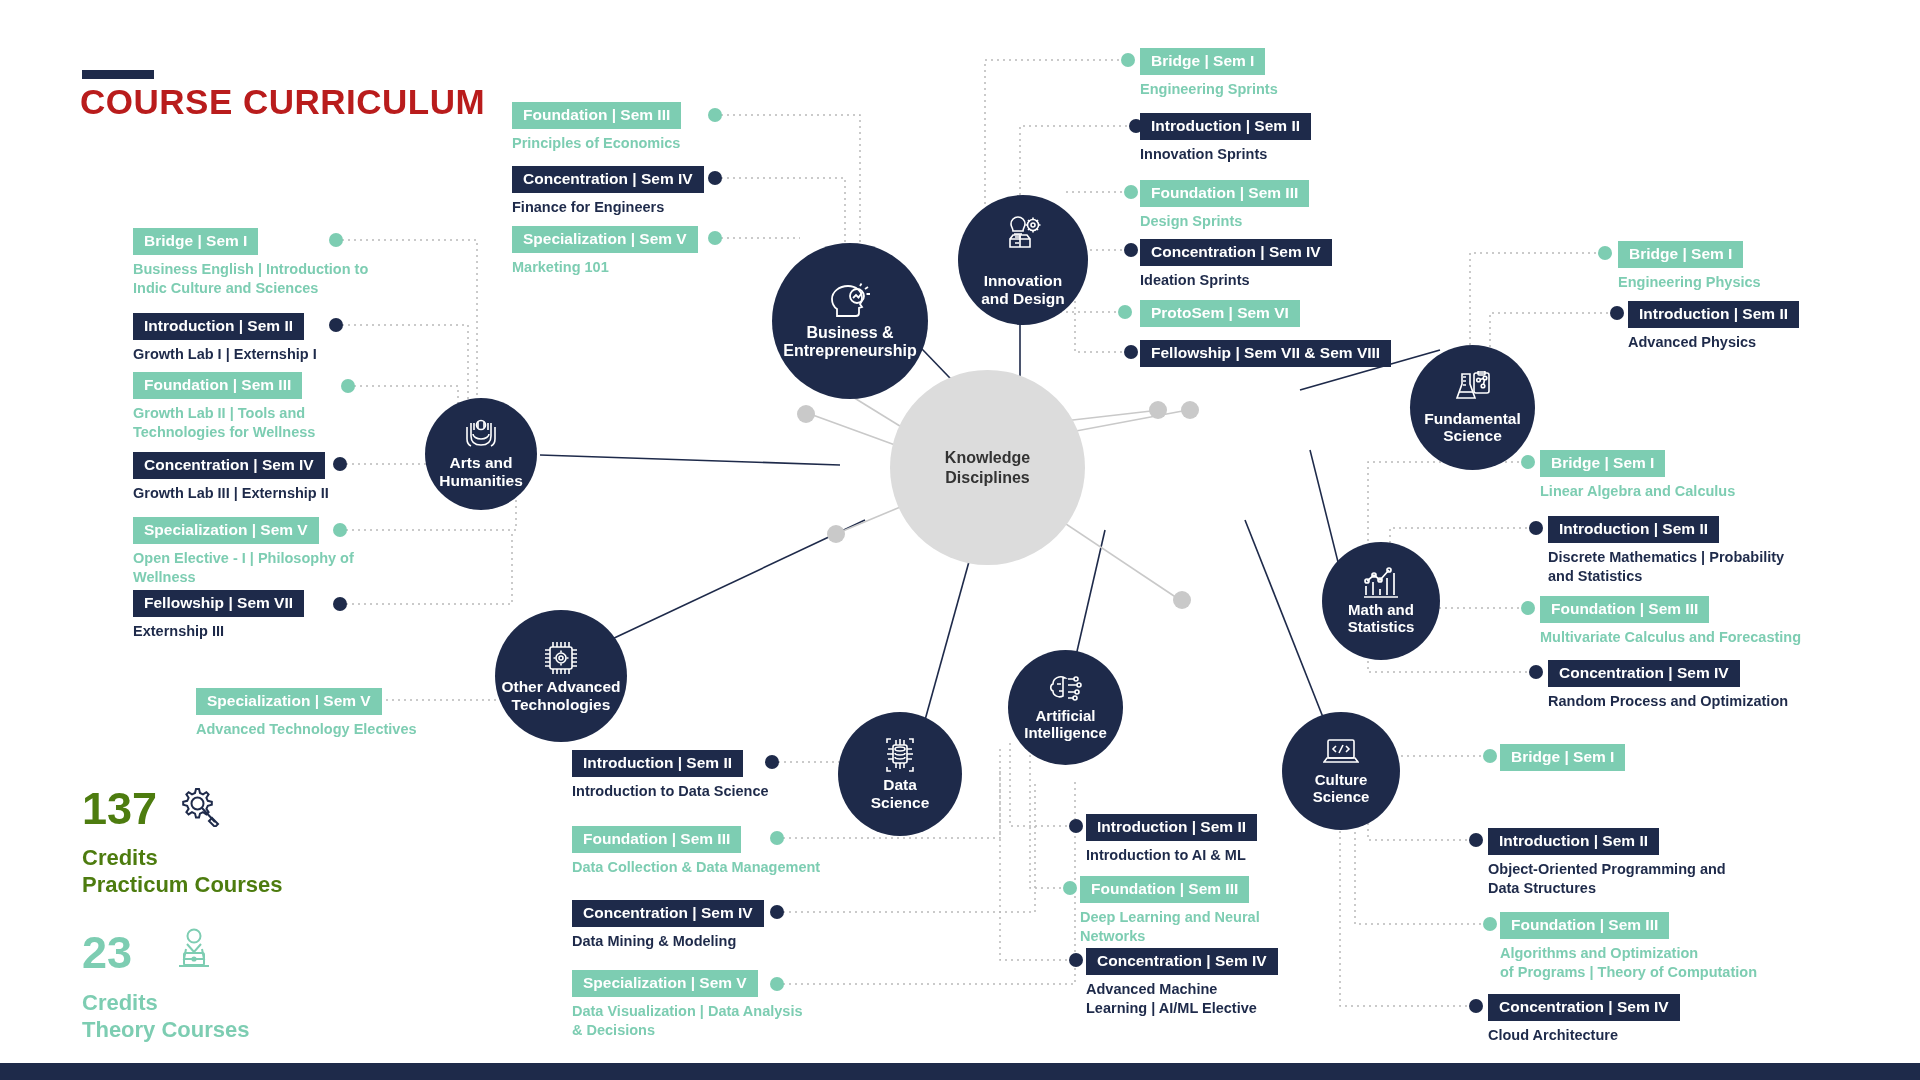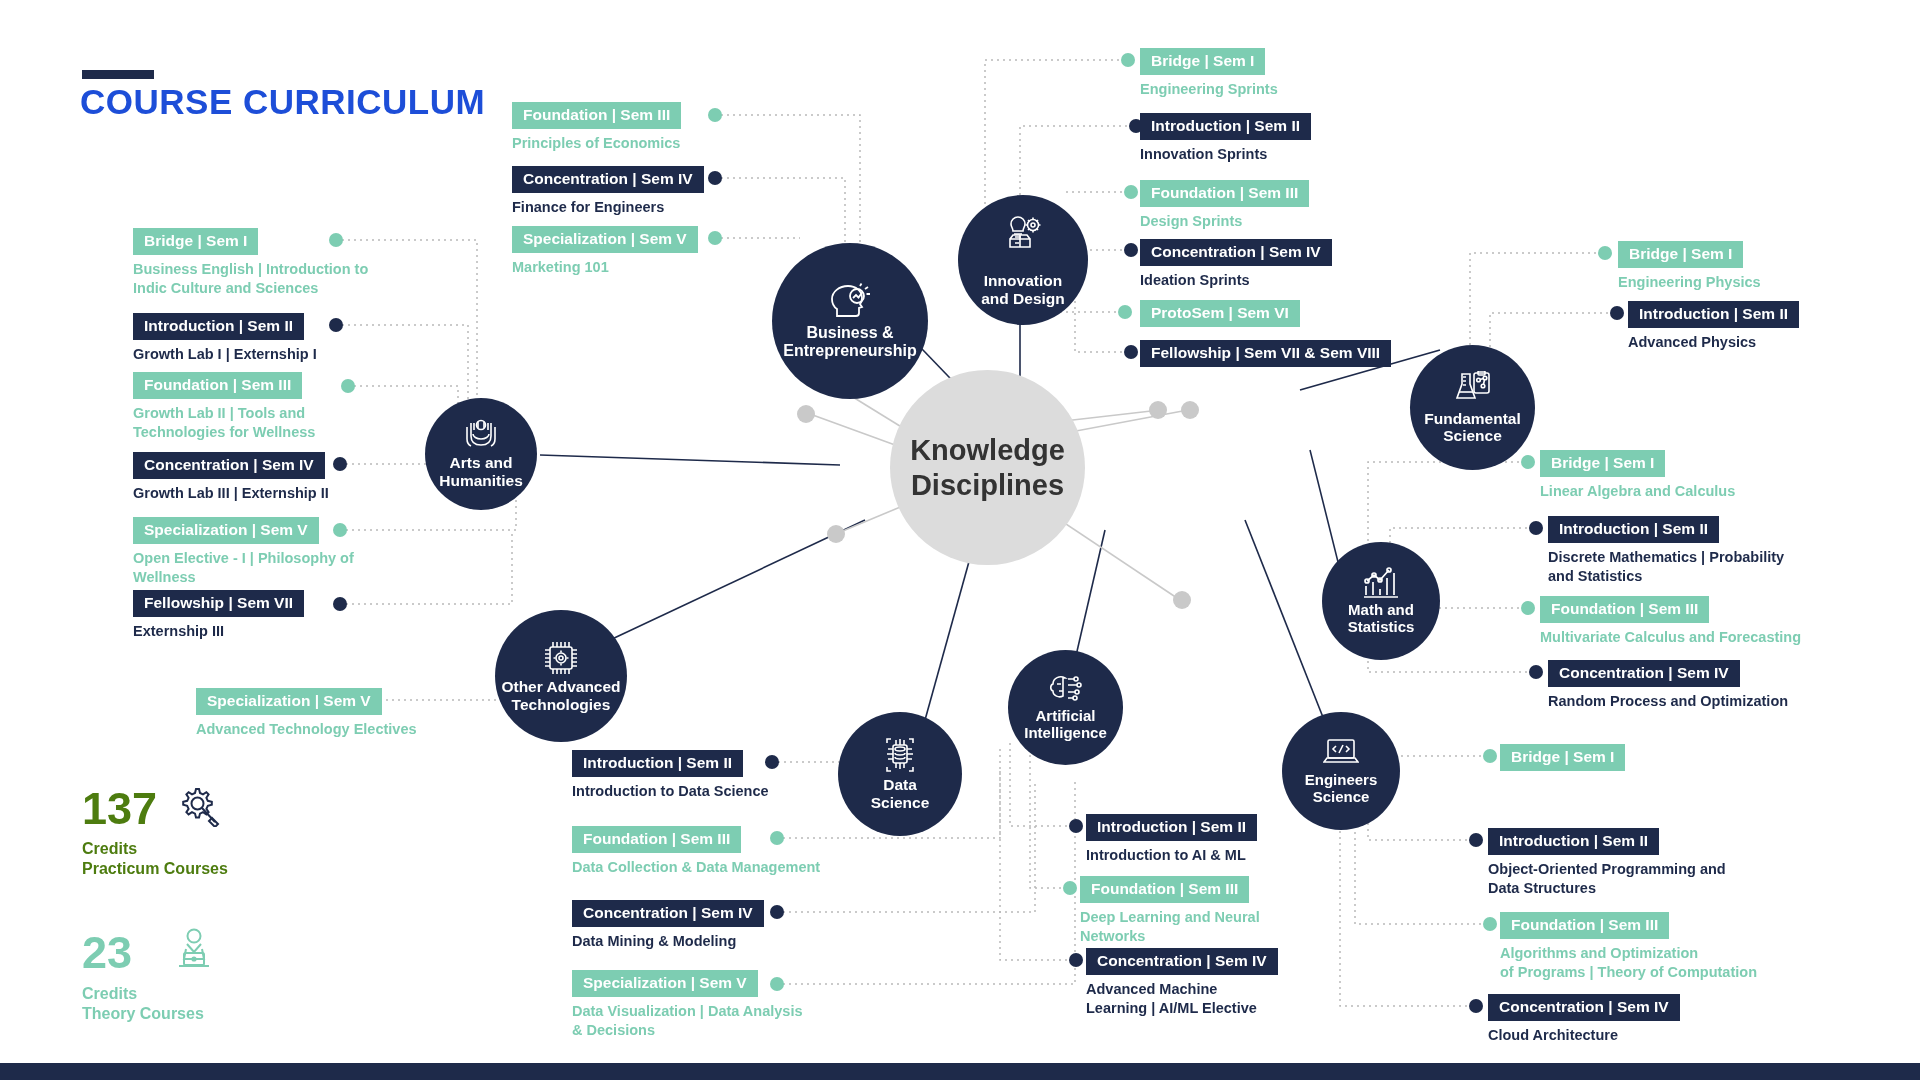--- a/index.html
+++ b/index.html
@@ -4,39 +4,39 @@
 <style>
   html,body{margin:0;padding:0;background:#fff;}
   body{width:1920px;height:1080px;position:relative;overflow:hidden;
        font-family:"Liberation Sans","DejaVu Sans",sans-serif;color:#1e2a4a;}
   #canvas{position:absolute;left:0;top:0;width:1920px;height:1080px;}
   svg.wires{position:absolute;left:0;top:0;width:1920px;height:1080px;pointer-events:none;}
 
   
   .title-rule{position:absolute;left:82px;top:70px;width:72px;height:9px;background:#1e2a4a;}
   .page-title{position:absolute;left:80px;top:82px;font-size:35px;font-weight:bold;
-              letter-spacing:.5px;color:#1d4ed8;white-space:nowrap;}
+              letter-spacing:.5px;color:#b91c1c;white-space:nowrap;}
 
   
   .credit-block{position:absolute;}
   .credit-num{font-size:45px;font-weight:bold;line-height:1;display:inline-block;vertical-align:middle;}
   .credit-ico{display:inline-block;vertical-align:middle;margin-left:14px;}
-  .credit-lines{font-size:16px;font-weight:bold;line-height:1.22;margin-top:8px;}
+  .credit-lines{font-size:22px;font-weight:bold;line-height:1.22;margin-top:14px;}
   .c-dark{color:#4d7c0f;}
   .c-teal{color:#7dcdb2;}
 
   
   .node{position:absolute;border-radius:50%;background:#1e2a4a;color:#fff;
         display:flex;flex-direction:column;align-items:center;justify-content:center;
         text-align:center;font-weight:bold;line-height:1.12;}
   .node .nlabel{padding:0 6px;}
   .node svg{display:block;margin-bottom:3px;}
   .hub{position:absolute;border-radius:50%;background:#dcdcdc;color:#333;
        display:flex;align-items:center;justify-content:center;text-align:center;
-       font-size:29px;font-weight:bold;line-height:1.2;}
+       font-size:16px;font-weight:bold;line-height:1.2;}
 
   
   .chip-group{position:absolute;}
   .chip{display:inline-block;padding:4px 11px 5px 11px;font-size:15.5px;font-weight:bold;
         color:#fff;white-space:nowrap;}
   .chip.dark{background:#1e2a4a;}
   .chip.teal{background:#7dcdb2;}
   .desc{font-size:14.5px;font-weight:bold;line-height:1.33;margin-top:5px;white-space:pre-line;}
   .desc.dark{color:#1e2a4a;}
   .desc.teal{color:#7dcdb2;}
@@ -270,21 +270,21 @@
   </div>
 
   <div class="node" style="left:1282px;top:712px;width:118px;height:118px;font-size:15px;">
     <span>
       <svg width="36" height="32" viewBox="0 0 36 32" fill="none" stroke="#fff" stroke-width="1.6">
         <rect x="5" y="3" width="26" height="18" rx="1.5"></rect>
         <path d="M1 25 h34 l-3-4 h-28z"></path>
         <path d="M13 9 l-3 3 3 3 M23 9 l3 3 -3 3 M20 8 l-4 8"></path>
       </svg>
     </span>
-    <span class="nlabel" style="white-space:pre-line;">Engineers
+    <span class="nlabel" style="white-space:pre-line;">Culture
 Science</span>
   </div>
 
   <div class="node" style="left:1008px;top:650px;width:115px;height:115px;font-size:15px;">
     <span>
       <svg width="36" height="32" viewBox="0 0 36 32" fill="none" stroke="#fff" stroke-width="1.6">
         <path d="M17 5 c-5-3-12 0-12 6 c-3 1-3 6 0 7 c0 5 6 7 10 5 v-18z"></path>
         <path d="M20 6 h6 M20 12 h9 M20 19 h7 M20 25 h5"></path>
         <circle cx="28" cy="6" r="2"></circle>
           <circle cx="31" cy="12" r="2"></circle>

